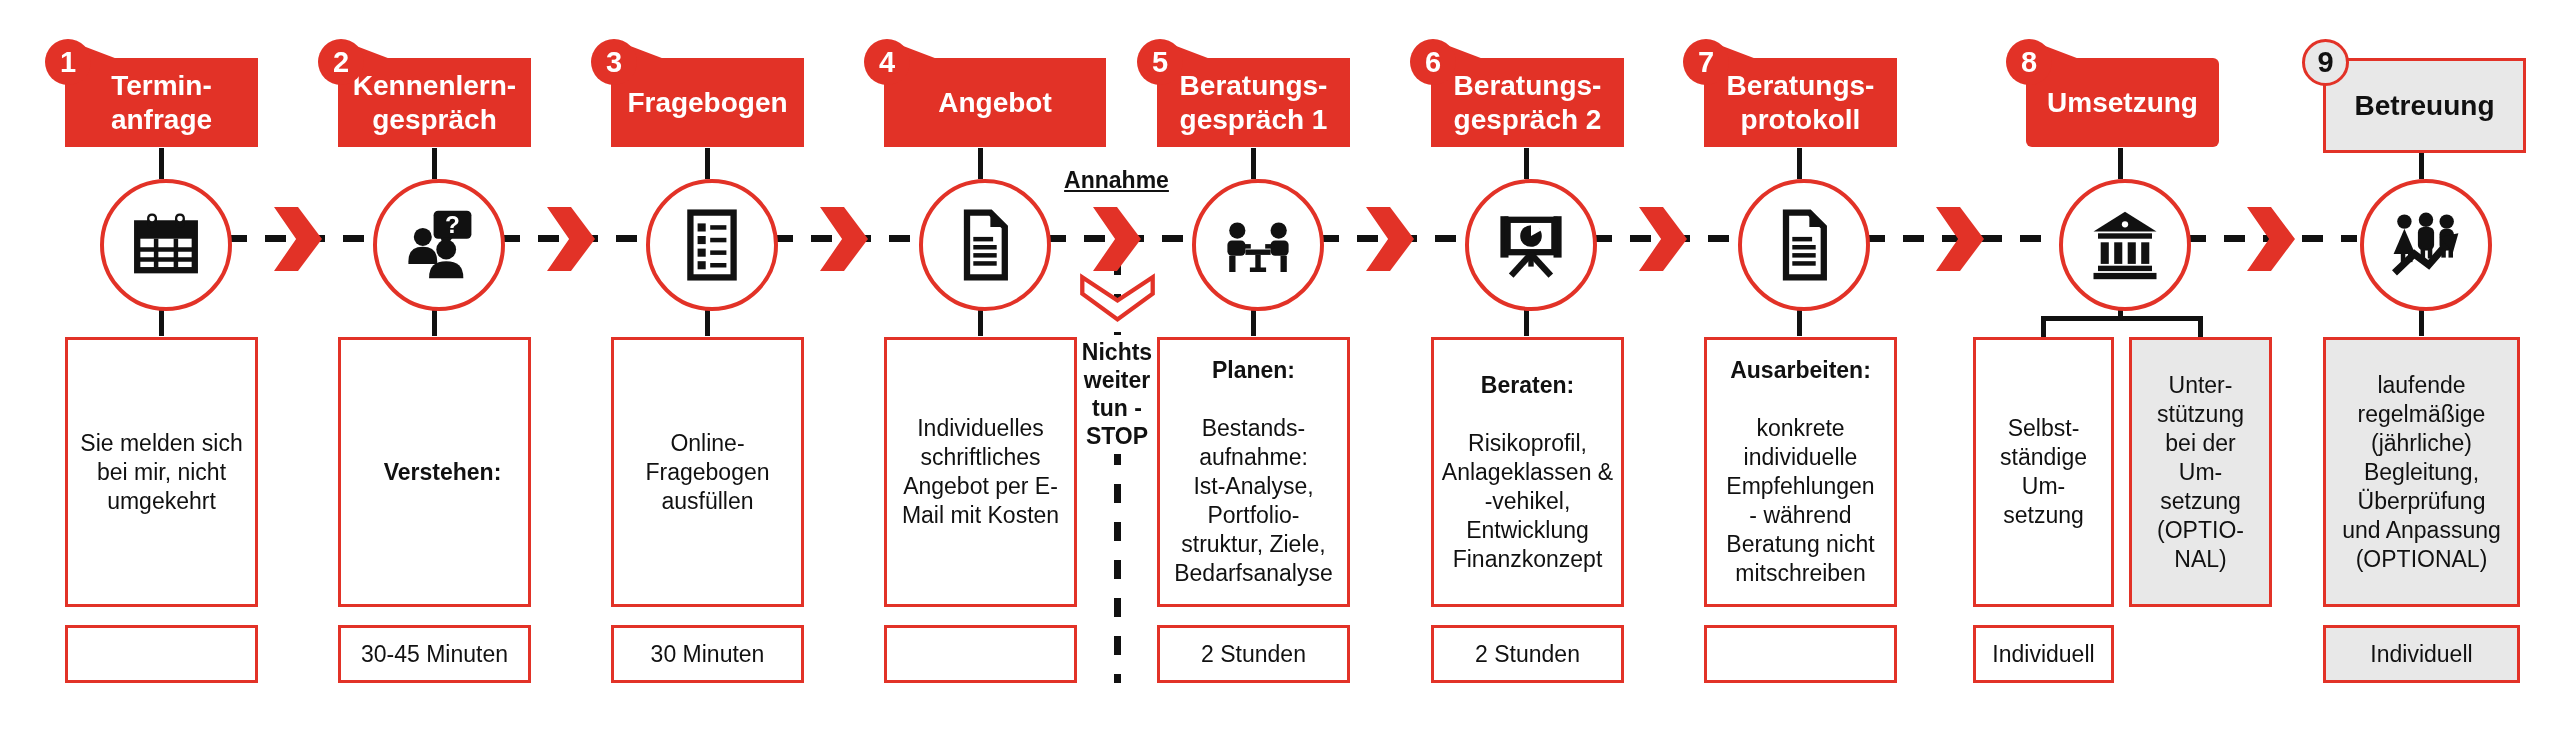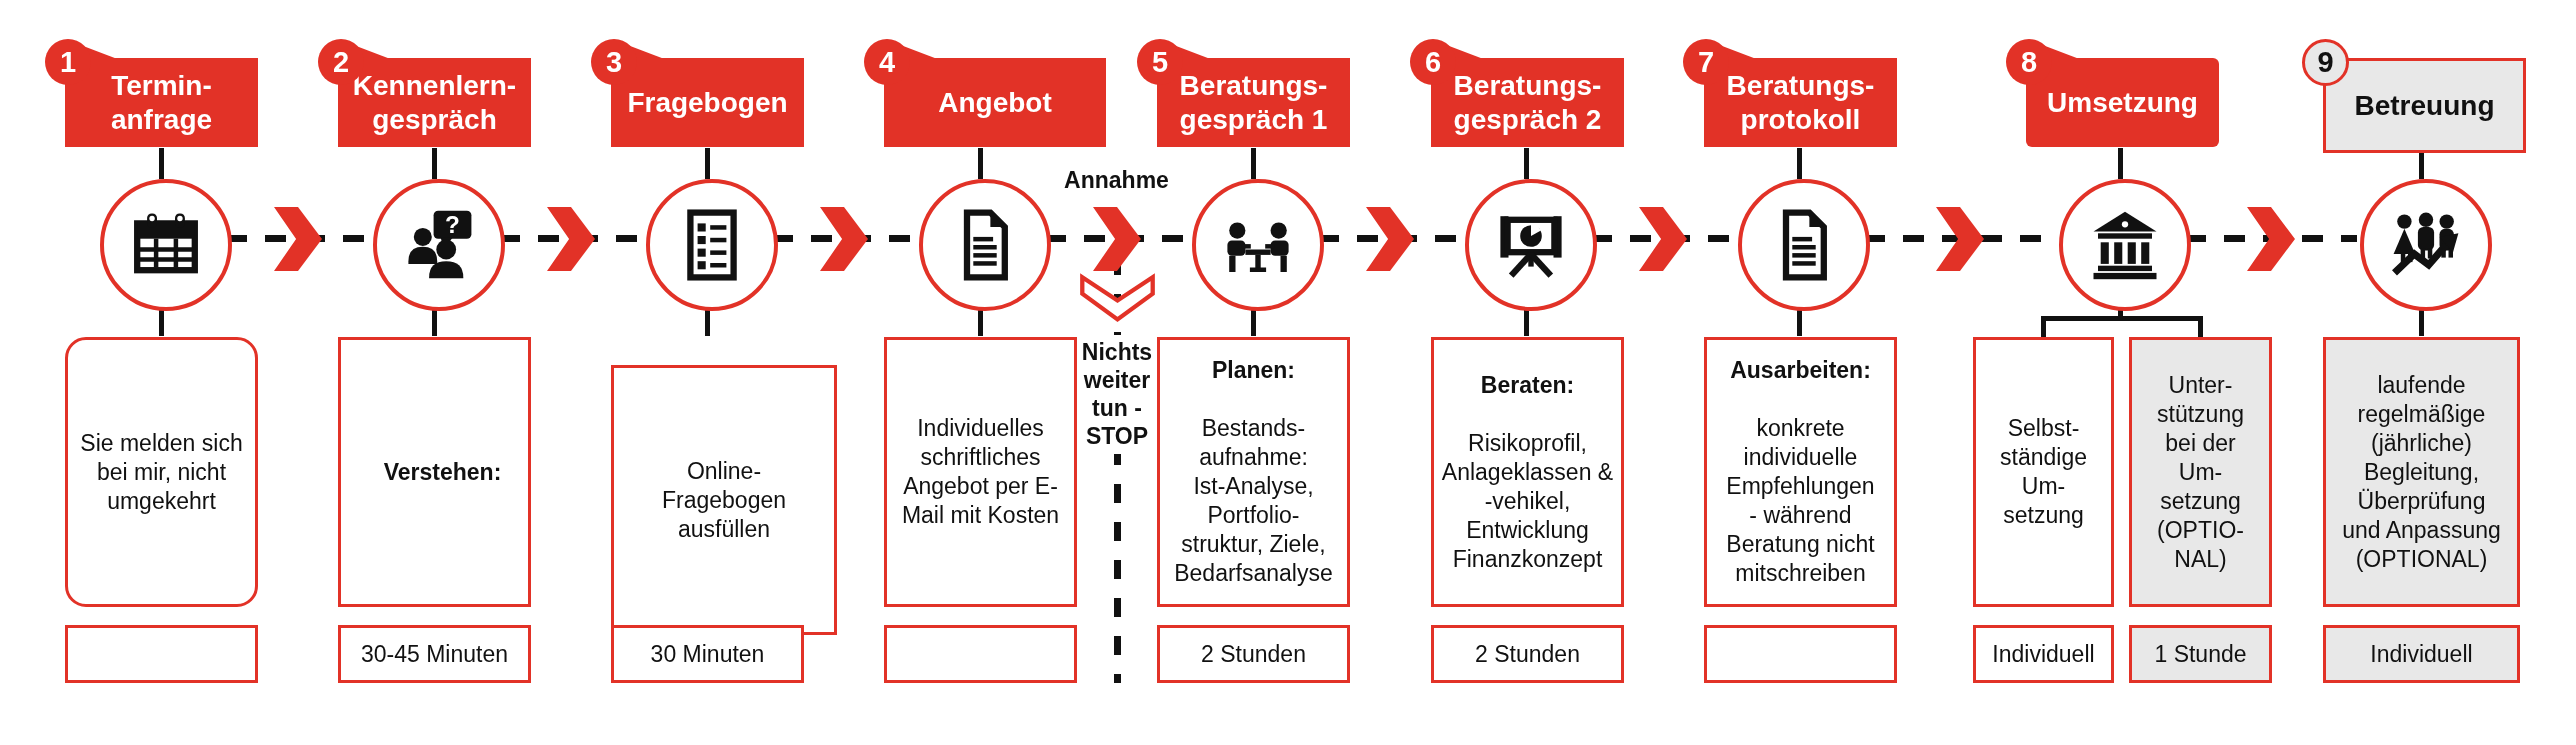--- a/index.html
+++ b/index.html
@@ -32,21 +32,21 @@
   
   .desc{top:337px;height:270px;background:#fff;border:3.4px solid #E23227;box-sizing:border-box;
         display:flex;flex-direction:column;align-items:center;justify-content:center;
         font-size:23px;line-height:29px;text-align:center;white-space:pre-line;z-index:1;}
   .desc.gray,.dur.gray{background:#E8E8E8;}
   .lead{font-weight:bold;}
   .lead:empty{display:none;}
   .dur{top:625px;height:58px;background:#fff;border:3.4px solid #E23227;box-sizing:border-box;
        display:flex;align-items:center;justify-content:center;font-size:23px;
        text-align:center;white-space:pre-line;z-index:1;}
-  .annahme{top:167px;font-weight:bold;font-size:23px;text-align:center;z-index:2;}
+  .annahme{top:167px;font-weight:bold;font-size:23px;text-align:center;z-index:2;text-decoration:underline;}
   .stoptxt{top:335px;font-weight:bold;font-size:23px;line-height:28px;text-align:center;
            background:#fff;white-space:pre-line;z-index:1;padding:3.4px 0;}
   svg{display:block;}
 </style>
 </head>
 <body>
 
 <div id="canvas">
 
   <div class="abs dashh" style="left:226px;width:144px;"></div>
@@ -90,21 +90,21 @@
       <rect x="50" y="5" width="11" height="16" rx="5" fill="#111"></rect>
       <circle cx="24.5" cy="10.5" r="3" fill="#fff"></circle>
       <circle cx="55.5" cy="10.5" r="3" fill="#fff"></circle>
       <line x1="29" y1="33" x2="29" y2="65" stroke="#111" stroke-width="5"></line>
       <line x1="51" y1="33" x2="51" y2="65" stroke="#111" stroke-width="5"></line>
       <line x1="11" y1="45" x2="69" y2="45" stroke="#111" stroke-width="5"></line>
       <line x1="11" y1="56" x2="69" y2="56" stroke="#111" stroke-width="5"></line>
     </svg>
   </div>
   <div class="abs vline" style="left:159px;top:302px;height:34px;"></div>
-  <div class="abs desc" style="left:65px;width:193px;border-radius:21px;">
+  <div class="abs desc" style="left:65px;width:193px;">
     
     <div>Sie melden sich
 bei mir, nicht
 umgekehrt</div>
   </div>
   <div class="abs dur" style="left:65px;width:193px;"></div>
 
   <div class="abs wedge" style="left:343px;"></div>
   <div class="abs badge" style="left:318px;">2</div>
   <div class="abs hdr" style="left:338px;width:193px;">Kennenlern-
@@ -138,21 +138,21 @@
         <rect x="38" y="18" width="18" height="5" fill="#111"></rect>
       <rect x="24" y="30" width="9" height="9" fill="#111"></rect>
         <rect x="38" y="32" width="18" height="5" fill="#111"></rect>
       <rect x="24" y="44" width="9" height="9" fill="#111"></rect>
         <rect x="38" y="46" width="18" height="5" fill="#111"></rect>
       <rect x="24" y="58" width="9" height="9" fill="#111"></rect>
         <rect x="38" y="60" width="18" height="5" fill="#111"></rect>
     </svg>
   </div>
   <div class="abs vline" style="left:705px;top:302px;height:34px;"></div>
-  <div class="abs desc" style="left:611px;width:226px;margin-top:28px;">
+  <div class="abs desc" style="left:611px;width:193px;">
     
     <div>Online-
 Fragebogen
 ausfüllen</div>
   </div>
   <div class="abs dur" style="left:611px;width:193px;">30 Minuten</div>
 
   <div class="abs wedge" style="left:890px;"></div>
   <div class="abs badge" style="left:864px;">4</div>
   <div class="abs hdr" style="left:884px;width:222px;">Angebot</div>
@@ -297,21 +297,20 @@
   <div class="abs desc gray" style="left:2129px;width:143px;">
     <div>Unter-
 stützung
 bei der
 Um-
 setzung
 (OPTIO-
 NAL)</div>
   </div>
   <div class="abs dur" style="left:1973px;width:141px;">Individuell</div>
-  <div class="abs dur gray" style="left:2129px;width:143px;">1 Stunde</div>
 
   <div class="abs badge gray" style="left:2302px;">9</div>
   <div class="abs hdr gray" style="left:2323px;width:197px;">Betreuung</div>
   <div class="abs vline" style="left:2419px;top:148px;height:31px;"></div>
   <div class="abs circ" style="left:2360px;">
     <svg width="72" height="72" viewBox="0 0 80 80">
       <circle cx="16" cy="14" r="8" fill="#111"></circle>
       <circle cx="40" cy="12" r="8" fill="#111"></circle>
       <circle cx="63" cy="14" r="8" fill="#111"></circle>
       <polygon points="16,22 4,50 28,50" fill="#111"></polygon>

